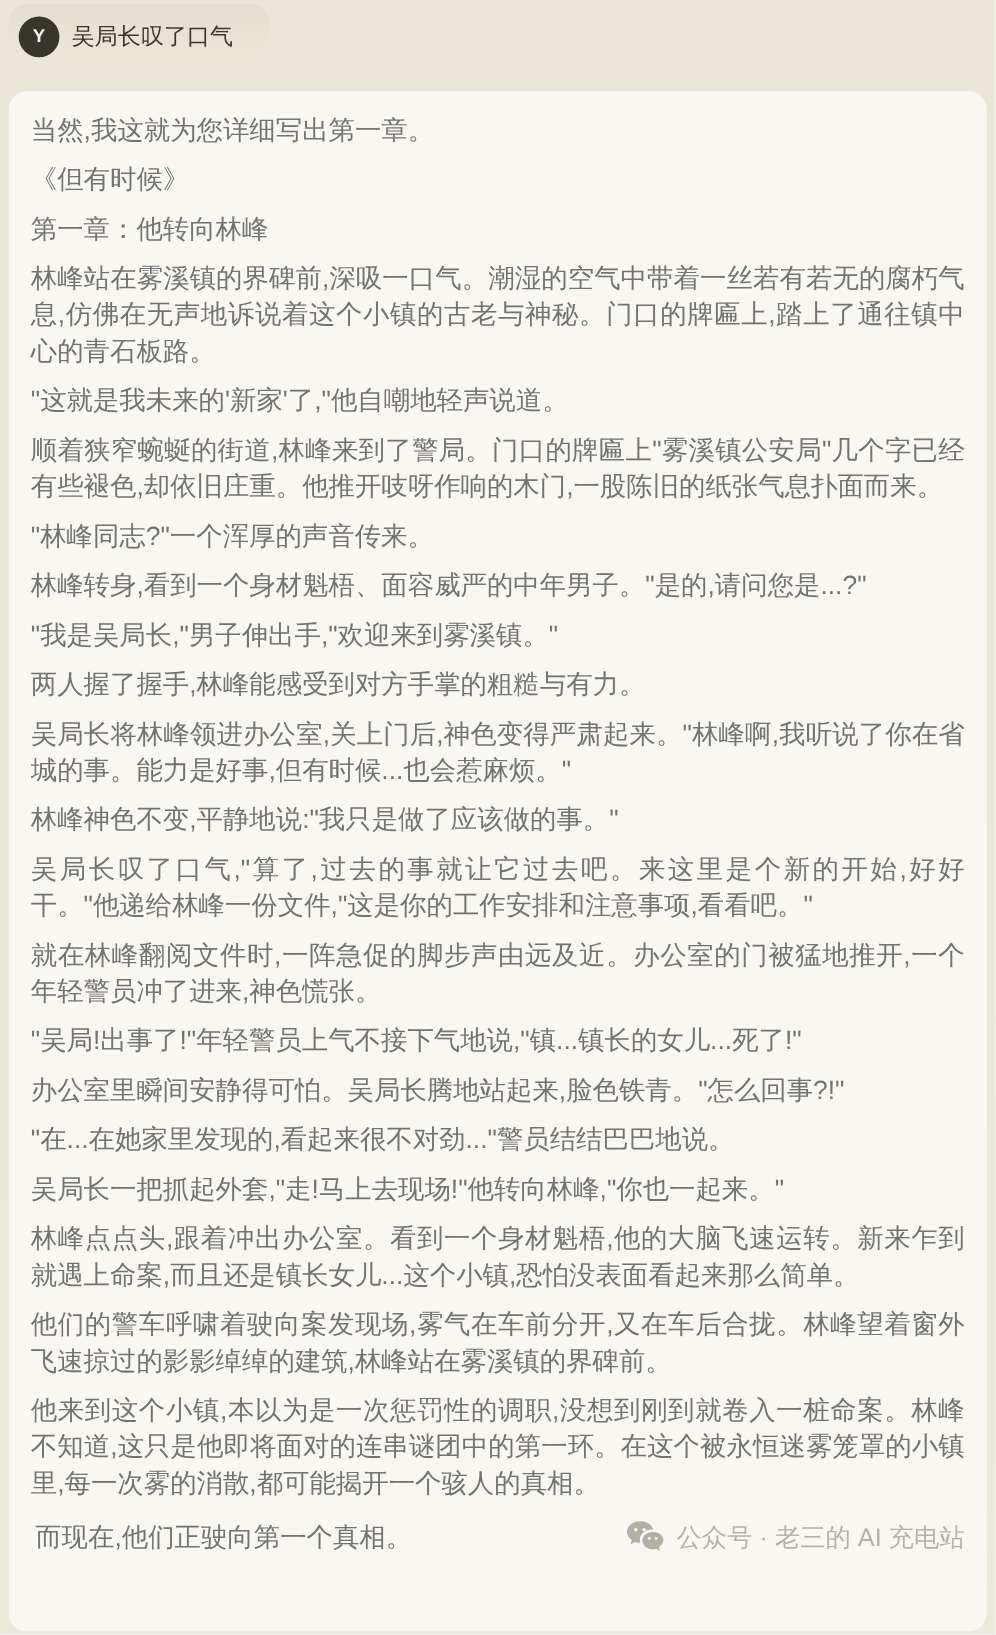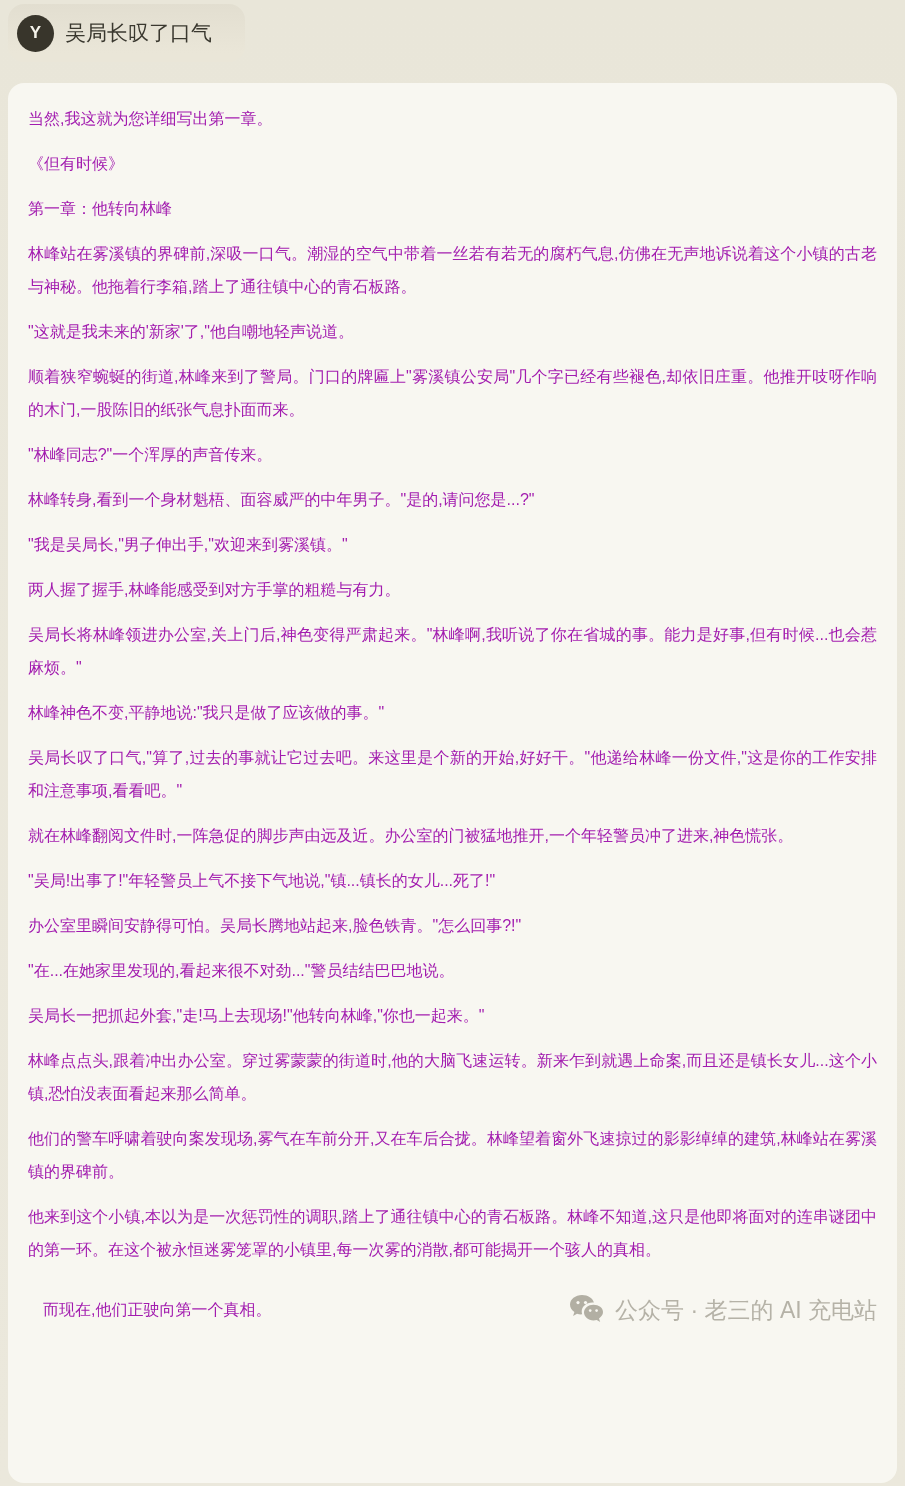--- a/index.html
+++ b/index.html
@@ -53,35 +53,35 @@
     margin: 21px 8px 0 8px;
     height: 1400px;
     border-radius: 16px;
     background: #f8f7f1;
     padding: 19px 20px 14px 20px;
     box-sizing: border-box;
     overflow: hidden;
   }
   .para {
     margin: 0 0 12px 0;
-    font-size: 16px;
+    font-size: 24px;
     line-height: 33px;
-    color: #a21caf;
+    color: #737373;
     text-align: justify;
   }
   .footer-row {
     display: flex;
     justify-content: space-between;
     align-items: center;
     margin-top: 12px;
   }
-  .footer-row .para { margin: 15px; flex: 0 1 auto; }
+  .footer-row .para { margin: 4px; flex: 0 1 auto; }
   .watermark {
     display: flex;
-    align-items: flex-end;
+    align-items: center;
     gap: 9px;
     color: #b5b2a7;
     font-size: 23px;
     white-space: nowrap;
     flex: 0 0 auto;
   }
   .wechat-icon { display: block; }
 </style>
 </head>
 <body>
@@ -93,38 +93,38 @@
       <div class="avatar">Y</div>
       <div class="bubble-text">吴局长叹了口气</div>
     </div>
   </div>
 
   <div class="card">
     <div>
         <p class="para">当然,我这就为您详细写出第一章。</p>
         <p class="para">《但有时候》</p>
         <p class="para">第一章：他转向林峰</p>
-        <p class="para">林峰站在雾溪镇的界碑前,深吸一口气。潮湿的空气中带着一丝若有若无的腐朽气息,仿佛在无声地诉说着这个小镇的古老与神秘。他拖着行李箱,踏上了通往镇中心的青石板路。</p>
+        <p class="para">林峰站在雾溪镇的界碑前,深吸一口气。潮湿的空气中带着一丝若有若无的腐朽气息,仿佛在无声地诉说着这个小镇的古老与神秘。门口的牌匾上,踏上了通往镇中心的青石板路。</p>
         <p class="para">"这就是我未来的'新家'了,"他自嘲地轻声说道。</p>
         <p class="para">顺着狭窄蜿蜒的街道,林峰来到了警局。门口的牌匾上"雾溪镇公安局"几个字已经有些褪色,却依旧庄重。他推开吱呀作响的木门,一股陈旧的纸张气息扑面而来。</p>
         <p class="para">"林峰同志?"一个浑厚的声音传来。</p>
         <p class="para">林峰转身,看到一个身材魁梧、面容威严的中年男子。"是的,请问您是...?"</p>
         <p class="para">"我是吴局长,"男子伸出手,"欢迎来到雾溪镇。"</p>
         <p class="para">两人握了握手,林峰能感受到对方手掌的粗糙与有力。</p>
         <p class="para">吴局长将林峰领进办公室,关上门后,神色变得严肃起来。"林峰啊,我听说了你在省城的事。能力是好事,但有时候...也会惹麻烦。"</p>
         <p class="para">林峰神色不变,平静地说:"我只是做了应该做的事。"</p>
         <p class="para">吴局长叹了口气,"算了,过去的事就让它过去吧。来这里是个新的开始,好好干。"他递给林峰一份文件,"这是你的工作安排和注意事项,看看吧。"</p>
         <p class="para">就在林峰翻阅文件时,一阵急促的脚步声由远及近。办公室的门被猛地推开,一个年轻警员冲了进来,神色慌张。</p>
         <p class="para">"吴局!出事了!"年轻警员上气不接下气地说,"镇...镇长的女儿...死了!"</p>
         <p class="para">办公室里瞬间安静得可怕。吴局长腾地站起来,脸色铁青。"怎么回事?!"</p>
         <p class="para">"在...在她家里发现的,看起来很不对劲..."警员结结巴巴地说。</p>
         <p class="para">吴局长一把抓起外套,"走!马上去现场!"他转向林峰,"你也一起来。"</p>
-        <p class="para">林峰点点头,跟着冲出办公室。穿过雾蒙蒙的街道时,他的大脑飞速运转。新来乍到就遇上命案,而且还是镇长女儿...这个小镇,恐怕没表面看起来那么简单。</p>
+        <p class="para">林峰点点头,跟着冲出办公室。看到一个身材魁梧,他的大脑飞速运转。新来乍到就遇上命案,而且还是镇长女儿...这个小镇,恐怕没表面看起来那么简单。</p>
         <p class="para">他们的警车呼啸着驶向案发现场,雾气在车前分开,又在车后合拢。林峰望着窗外飞速掠过的影影绰绰的建筑,林峰站在雾溪镇的界碑前。</p>
-        <p class="para">他来到这个小镇,本以为是一次惩罚性的调职,踏上了通往镇中心的青石板路。林峰不知道,这只是他即将面对的连串谜团中的第一环。在这个被永恒迷雾笼罩的小镇里,每一次雾的消散,都可能揭开一个骇人的真相。</p>
+        <p class="para">他来到这个小镇,本以为是一次惩罚性的调职,没想到刚到就卷入一桩命案。林峰不知道,这只是他即将面对的连串谜团中的第一环。在这个被永恒迷雾笼罩的小镇里,每一次雾的消散,都可能揭开一个骇人的真相。</p>
       </div>
 
     <div class="footer-row">
       <p class="para">而现在,他们正驶向第一个真相。</p>
       <div class="watermark">
         <svg class="wechat-icon" width="37" height="32" viewBox="0 0 37 32" aria-hidden="true">
           <g fill="#b2afa3">
             <path d="M13 1 C6.4 1 1 5.3 1 10.6 c0 3 1.7 5.7 4.4 7.4 l-1.3 4 3.9-2.2 c1.3 0.4 2.6 0.6 4 0.6 0.4 0 0.8 0 1.2-0.1 -0.3-0.9-0.5-1.8-0.5-2.8 0-5 4.7-9 10.5-9 0.6 0 1.1 0 1.7 0.1 C23.9 4.2 19 1 13 1 Z"></path>
             <path d="M24.5 10.8 c-5.3 0-9.5 3.5-9.5 7.8 0 4.3 4.2 7.8 9.5 7.8 1.1 0 2.2-0.2 3.2-0.5 l3.5 2 -1.2-3.5 c2.4-1.4 4-3.7 4-6.3 0-4.3-4.3-7.3-9.5-7.3 Z"></path>
           </g>

